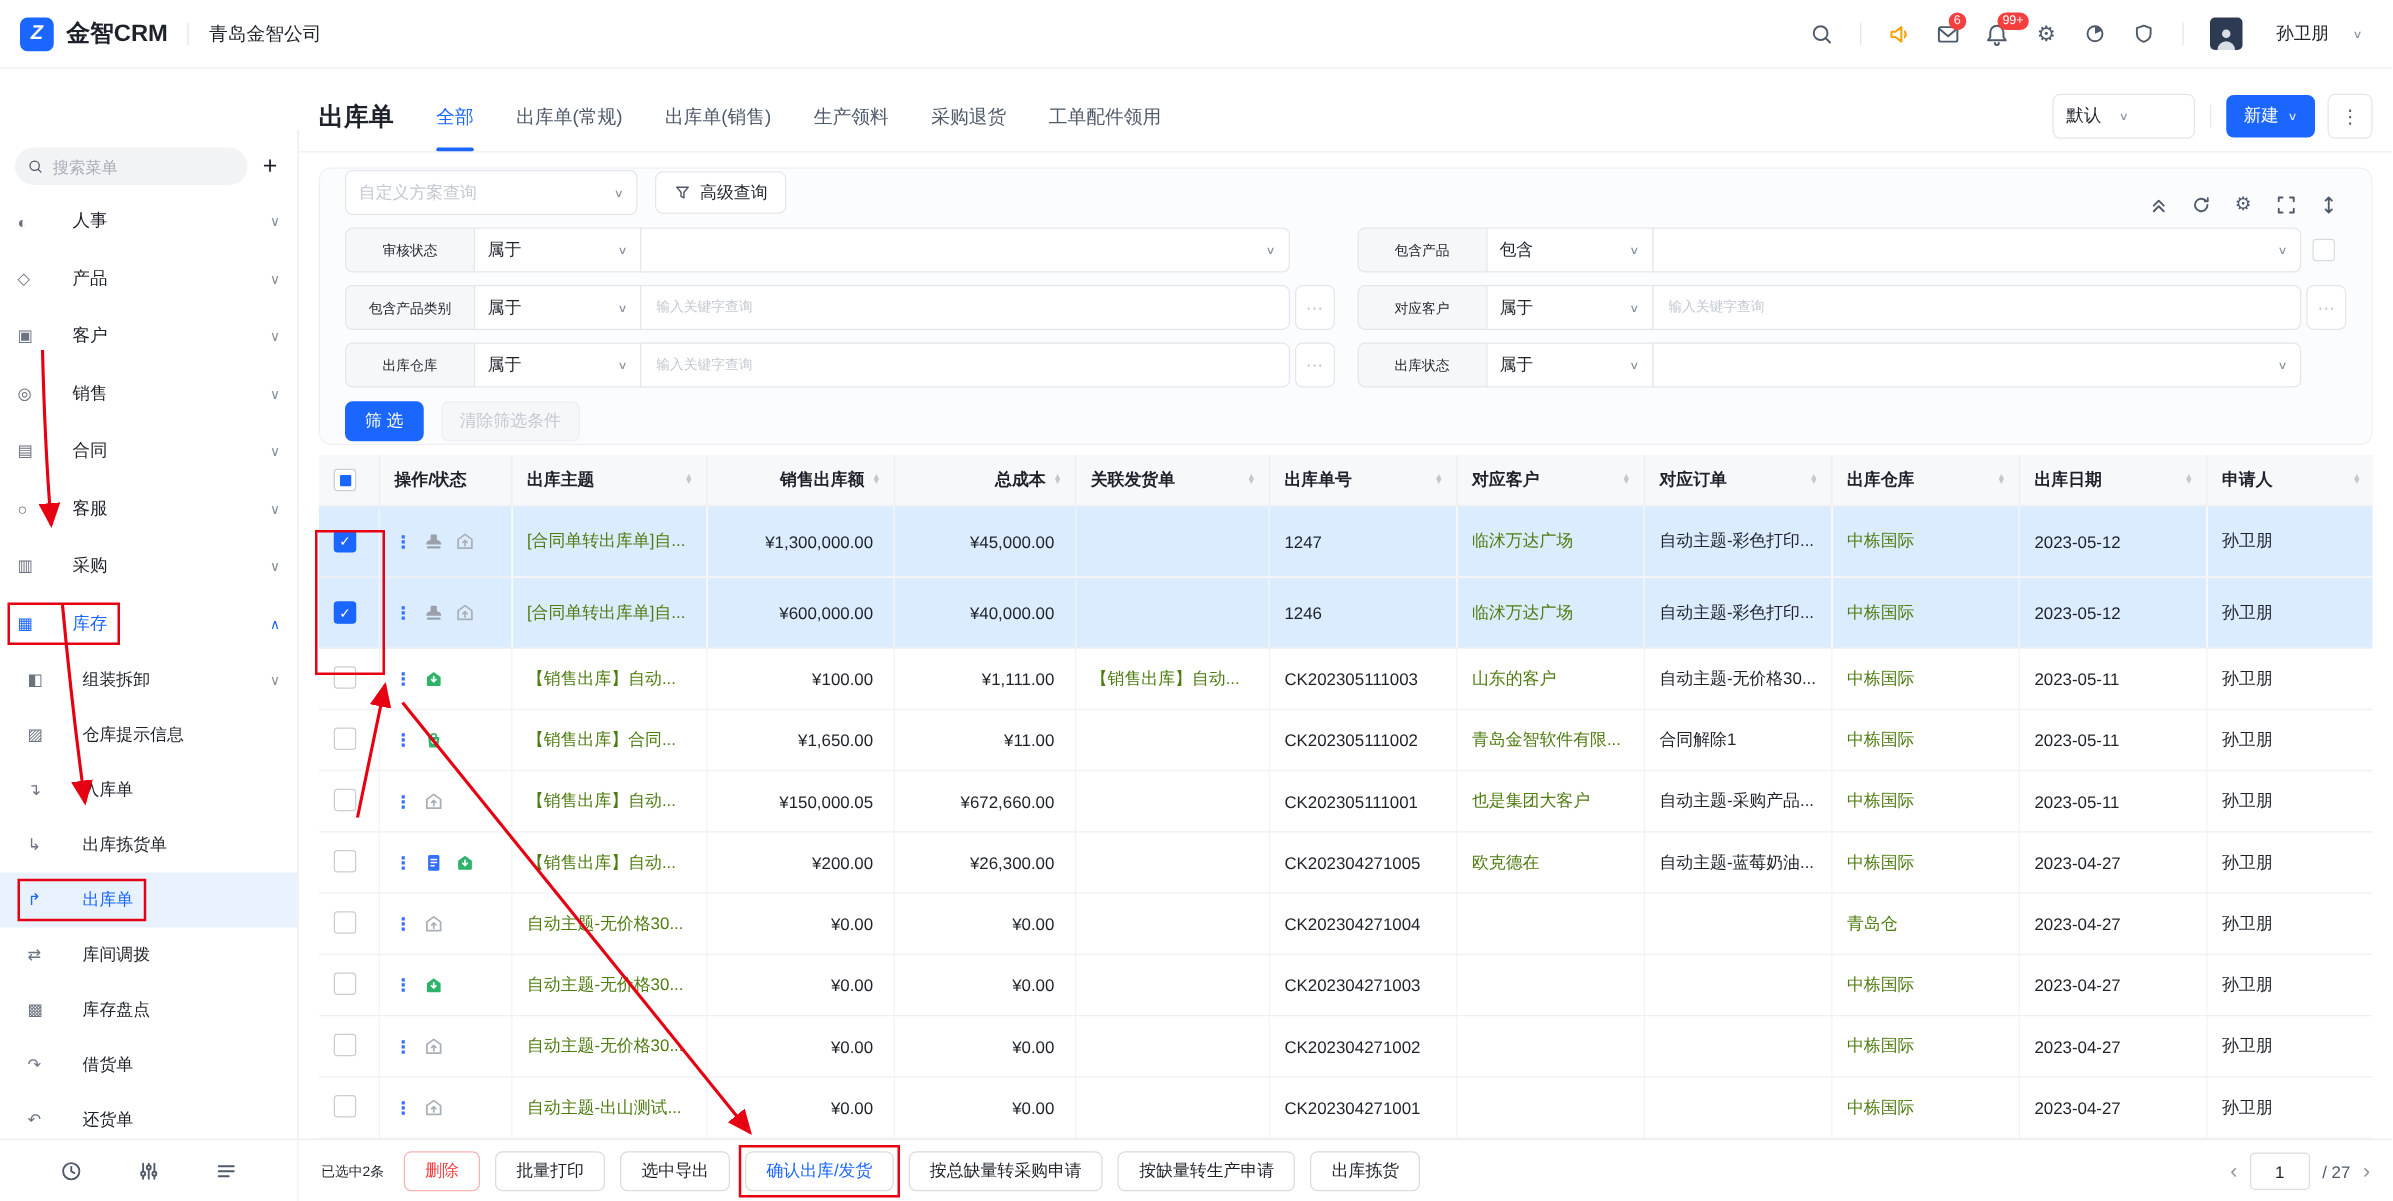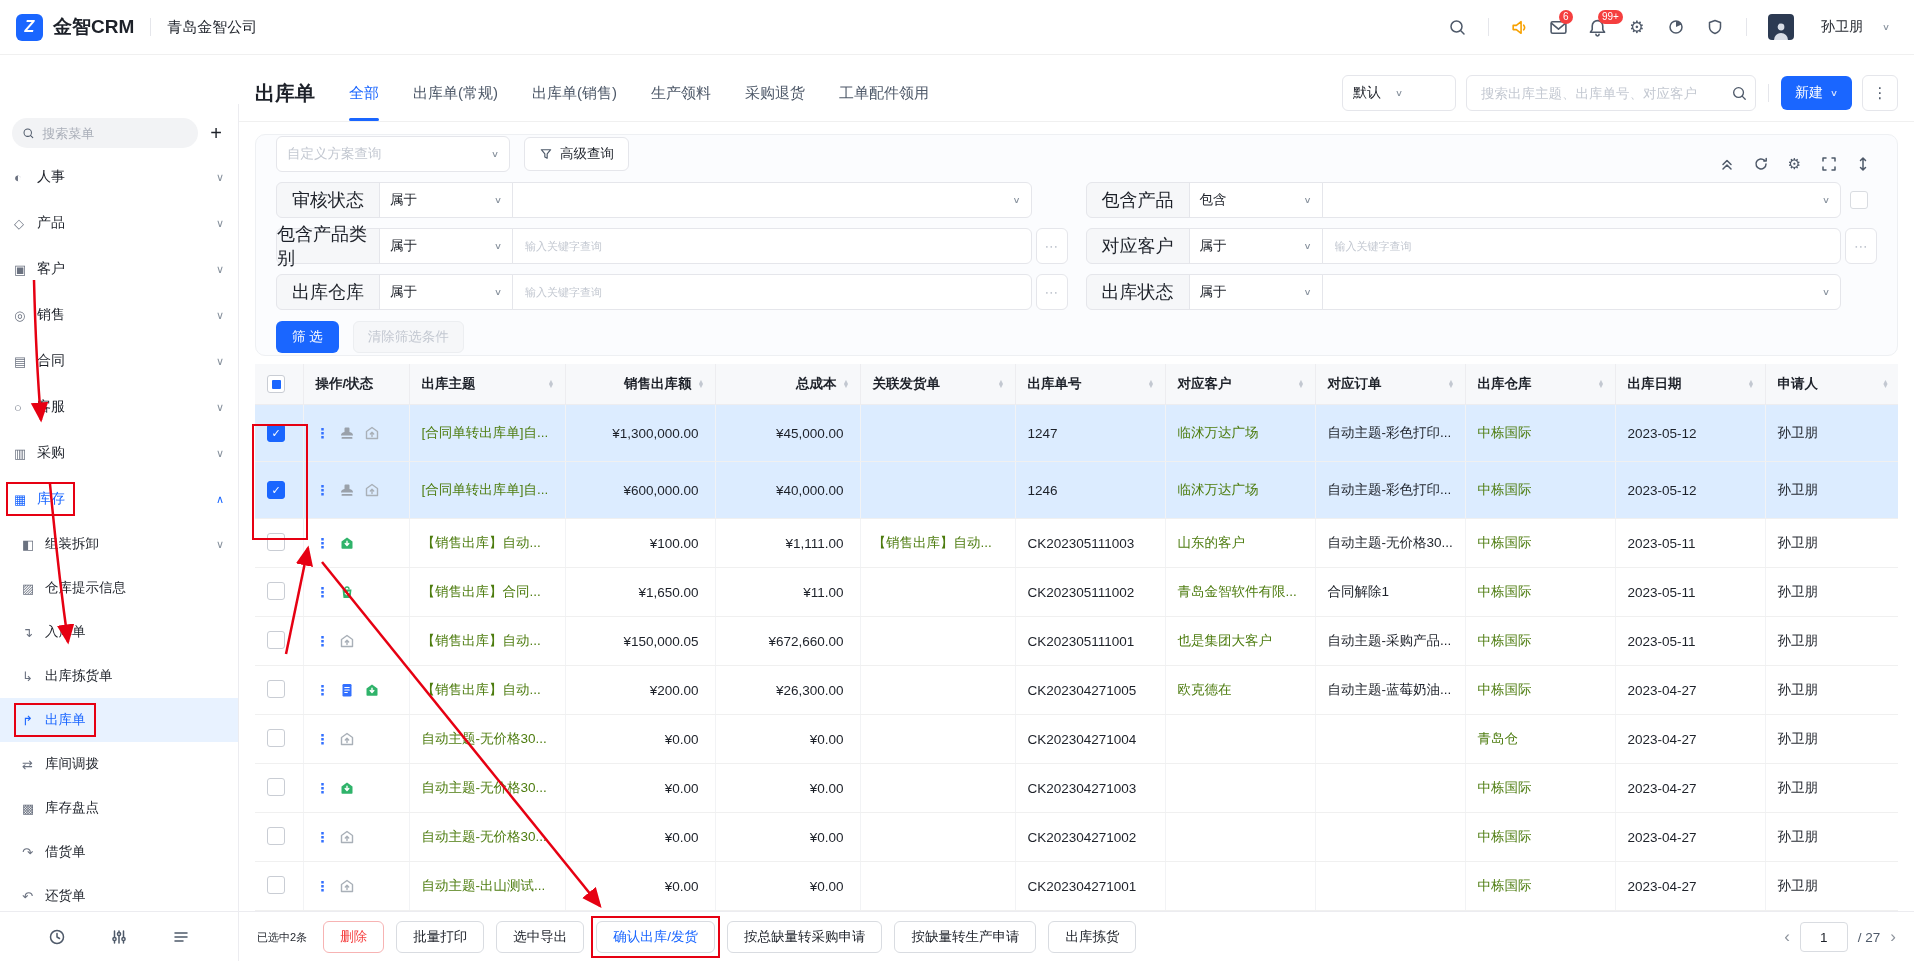--- a/index.html
+++ b/index.html
@@ -26,21 +26,21 @@
   .sidebar{width:238px;border-right:1px solid #ececf0;position:relative;flex:none;overflow:hidden;}
   .sb-search{margin:14px 12px 6px 12px;display:flex;align-items:center;gap:8px;}
   .sb-search .box{flex:1;height:30px;background:#f2f3f5;border-radius:15px;display:flex;align-items:center;padding:0 10px;gap:6px;}
   .sb-search input{border:none;background:transparent;outline:none;width:100%;font-size:13px;color:#1d2129;font-family:inherit;}
   .sb-search input::placeholder{color:#a9aeb8;}
   .sb-plus{font-size:20px;color:#1d2129;width:20px;text-align:center;cursor:pointer;}
   .sb-item{display:flex;align-items:center;padding:0 14px;cursor:pointer;position:relative;}
   .sb-item.l1{height:46px;font-size:14px;}
   .sb-item.l2{height:44px;font-size:13.5px;padding-left:22px;}
   .sb-item .gi{width:20px;color:#6b7280;font-size:13px;}
-  .sb-item .lbl{margin-left:3px;}
+  .sb-item .lbl{margin-left:24px;}
   .sb-item .sb-chev{margin-left:auto;color:#86909c;font-size:11px;}
   .sb-item.blue,.sb-item.blue .gi,.sb-item.blue .sb-chev{color:#1a66ff;}
   .sb-item.active{background:#e8f2ff;}
   .sb-item.active,.sb-item.active .gi{color:#1a66ff;}
   .annotated-wrap{position:relative;display:flex;align-items:center;}
   .annotated-wrap::after{content:"";position:absolute;left:-8px;right:-10px;top:-8px;bottom:-8px;border:2px solid #e60012;}
   .sb-footer{position:absolute;bottom:0;left:0;right:0;height:50px;border-top:1px solid #ececf0;
              display:flex;align-items:center;justify-content:space-around;padding:0 26px;background:#fff;}
   
   .main{flex:1;display:flex;flex-direction:column;position:relative;min-width:0;}
@@ -58,21 +58,21 @@
   .btn-primary{height:34px;background:#1a66ff;color:#fff;border:none;border-radius:6px;padding:0 14px;
                font-size:14px;display:flex;align-items:center;gap:7px;cursor:pointer;font-family:inherit;}
   .btn-more{width:34px;height:34px;border:1px solid #e5e6eb;border-radius:6px;background:#fff;color:#4e5969;
             font-size:15px;cursor:pointer;display:flex;align-items:center;justify-content:center;}
   
   .filter-panel{margin:12px 16px 8px;border:1px solid #eef0f3;background:#fbfcfe;border-radius:10px;
                 padding:2px 20px;position:relative;flex:none;}
   .f-grid{display:grid;grid-template-columns:1fr 1fr;column-gap:18px;row-gap:12px;}
   .f-row{display:flex;align-items:center;height:34px;}
   .f-label{width:102px;flex:none;height:34px;background:#f6f7f9;border:1px solid #e5e6eb;border-radius:6px 0 0 6px;
-           display:flex;align-items:center;justify-content:center;font-size:18px;}
+           display:flex;align-items:center;justify-content:center;font-size:11px;}
   .f-op{width:112px;flex:none;height:34px;background:#fff;border:1px solid #e5e6eb;margin-left:-1px;
         display:flex;align-items:center;justify-content:space-between;padding:0 10px;font-size:13.5px;cursor:pointer;}
   .f-ctrl{flex:1;height:34px;background:#fff;border:1px solid #e5e6eb;margin-left:-1px;border-radius:0 6px 6px 0;
           display:flex;align-items:center;justify-content:space-between;padding:0 10px;font-size:13.5px;color:#c3c8d1;}
   .f-ctrl input{border:none;outline:none;width:100%;font-size:11px;font-family:inherit;color:#1d2129;}
   .f-ctrl input::placeholder{color:#c3c8d1;}
   .f-aux{width:36px;flex:none;display:flex;align-items:center;justify-content:center;}
   .more-box{width:34px;height:34px;border:1px solid #e5e6eb;border-radius:6px;margin-left:4px;color:#c3c8d1;
             display:flex;align-items:center;justify-content:center;cursor:pointer;background:#fff;}
   .f-checkbox{width:16px;height:16px;border:1px solid #d9dce1;border-radius:3px;background:#fff;cursor:pointer;}
@@ -351,27 +351,20 @@
             <span class="tab">出库单(销售)</span>
             <span class="tab">生产领料</span>
             <span class="tab">采购退货</span>
             <span class="tab">工单配件领用</span>
           </div>
         <div class="tab-right">
           <span class="sel-box" style="min-width:92px;">
             <span>默认</span>
               <span class="chev">∨</span>
           </span>
-          <span class="srch">
-            <input placeholder="搜索出库主题、出库单号、对应客户" style="">
-            <svg width="16" height="16" viewBox="0 0 18 18" class="ic">
-                <circle cx="8.5" cy="8.5" r="5.5"></circle>
-                <path d="M12.8 12.8 L16 16"></path>
-              </svg>
-          </span>
           <div class="vdiv" style="margin:0 2px;"></div>
           <button class="btn-primary">
             <span>新建</span>
               <span class="chev" style="color:#dce7ff">∨</span>
           </button>
           <span class="btn-more">⋮</span>
         </div>
       </div>
 
       <section class="filter-panel">

